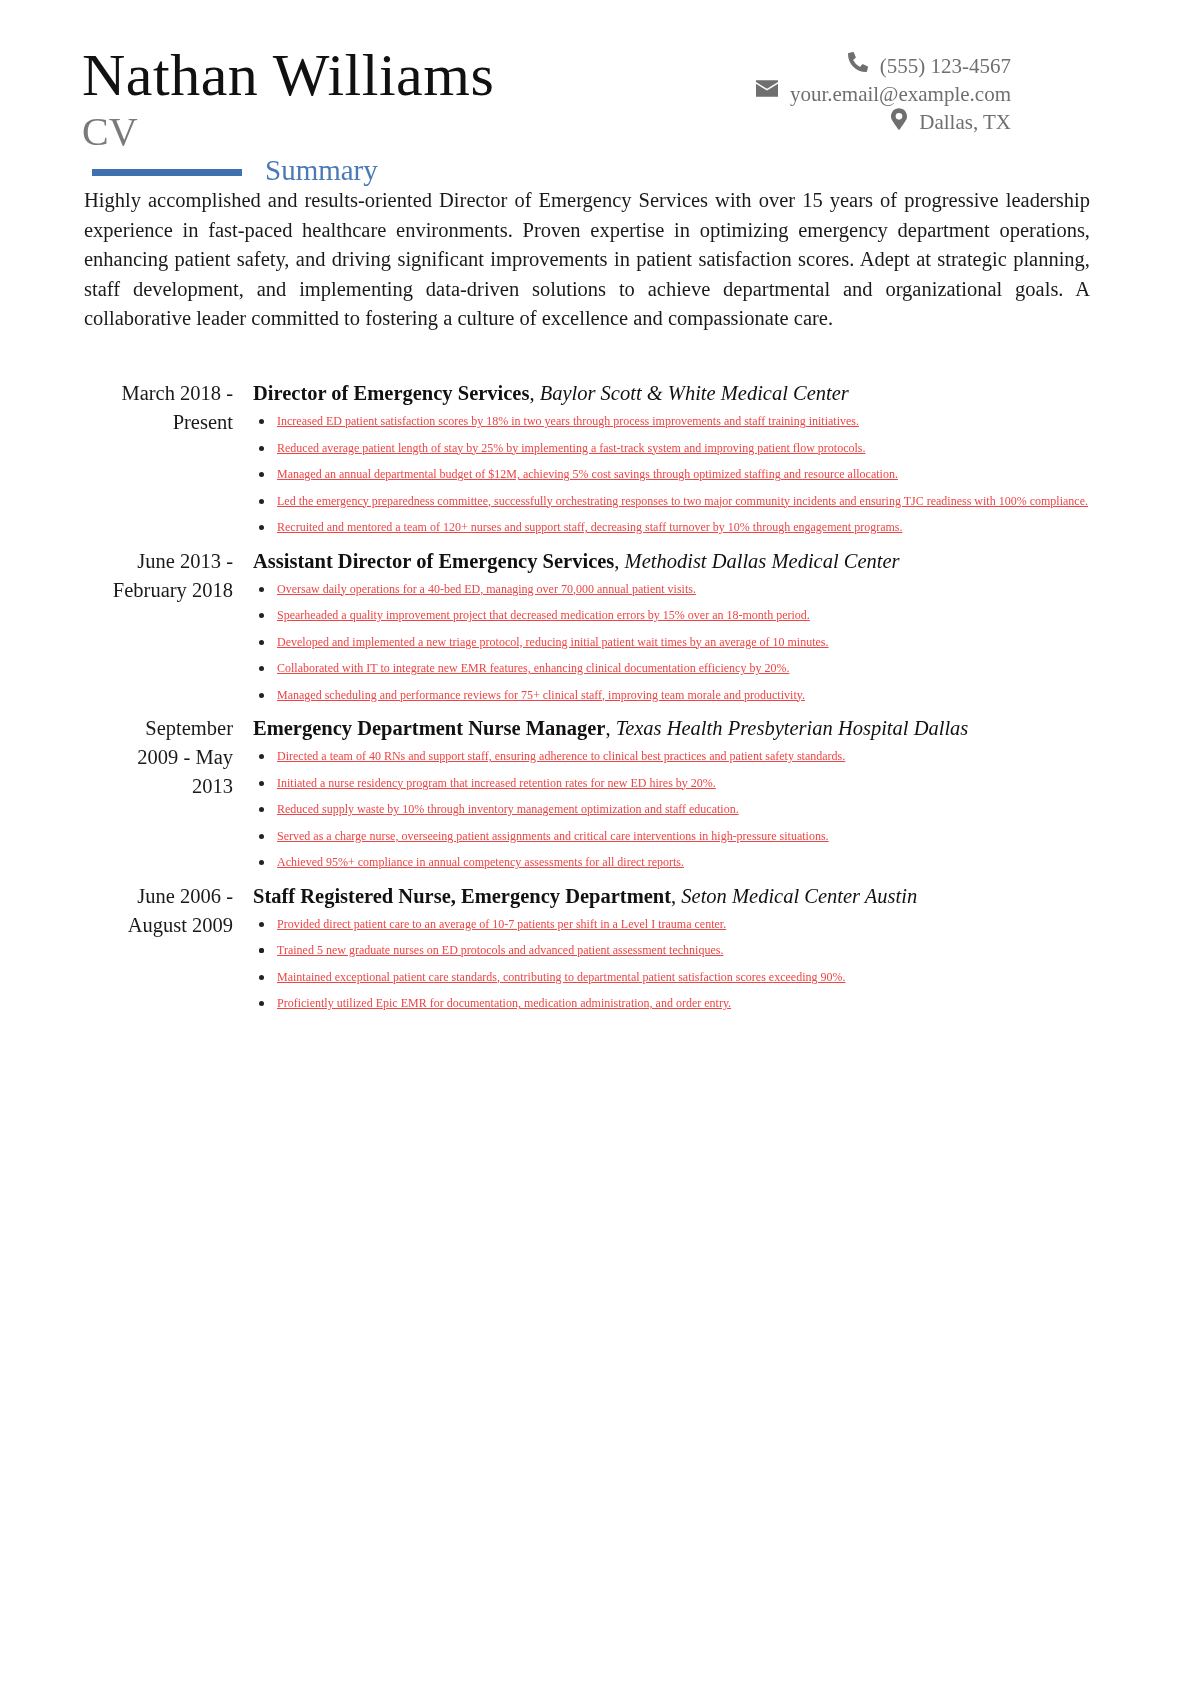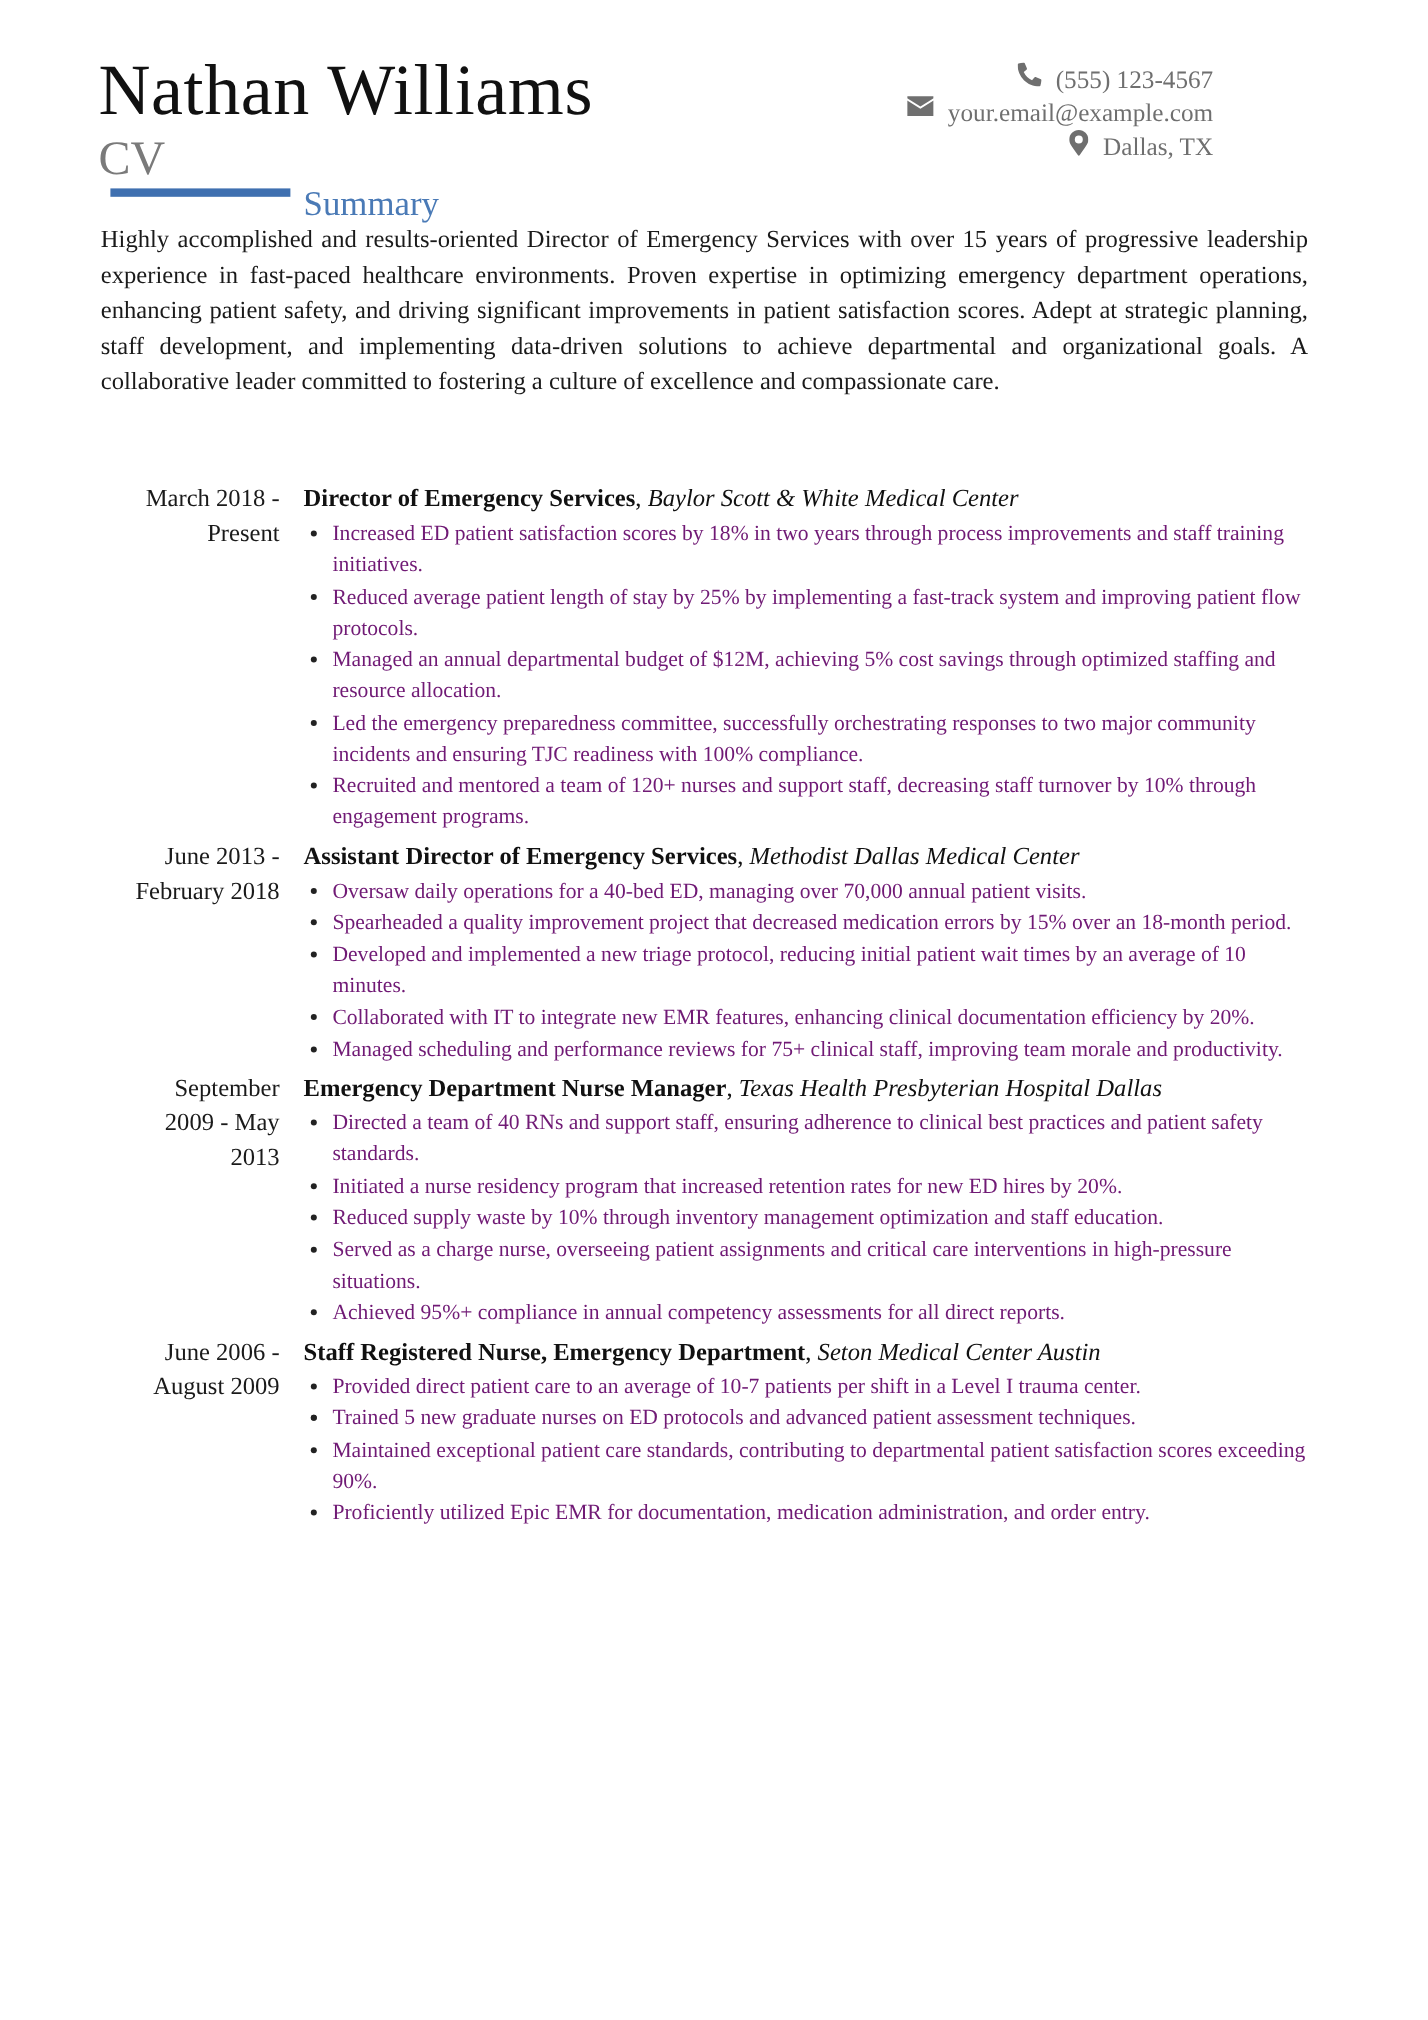--- a/index.html
+++ b/index.html
@@ -24,57 +24,58 @@
   }
   .contact {
     position: absolute; right: 85px; top: 52px; text-align: right;
     font-family: "Liberation Serif", "DejaVu Serif", serif;
     font-size: 21px; line-height: 28px; color: #6f6f6f;
   }
   .contact-row { display: flex; justify-content: flex-end; gap: 12px; white-space: nowrap; }
   .contact-row svg { fill: #6f6f6f; display: block; }
 
   
-  .section-head { position: absolute; left: 92px; height: 34px; display: flex; align-items: flex-start; }
+  .section-head { position: absolute; left: 92px; height: 34px; display: flex; align-items: center; gap: 12px; }
   .section-bar { width: 150px; height: 7px; background: #3f70b0; margin-right: 11px; margin-top: 4px; }
   .section-title {
     font-family: "Liberation Serif", "DejaVu Serif", serif;
     font-size: 29px; line-height: 34px; color: #4a7ab6;
   }
 
   
   .summary-text {
     position: absolute; left: 84px; top: 186px; width: 1006px;
     font-family: "Liberation Serif", "DejaVu Serif", serif;
     font-size: 20.5px; line-height: 29.5px; color: #1a1a1a;
     text-align: justify;
   }
 
   
-  .exp-list { position: absolute; left: 0; top: 402px; width: 1190px; }
+  .exp-list { position: absolute; left: 0; top: 379px; width: 1190px; }
   .job { display: flex; margin-bottom: 6px; }
   .job-date {
     width: 233px; flex: 0 0 233px; text-align: right; padding-right: 20px; box-sizing: content-box;
     font-family: "Liberation Serif", "DejaVu Serif", serif;
     font-size: 20.5px; line-height: 29px; color: #1a1a1a;
     box-sizing: border-box; width: 253px; flex-basis: 253px;
   }
   .job-body { width: 836px; flex: 0 0 836px; }
   .job-head {
     font-family: "Liberation Serif", "DejaVu Serif", serif;
     font-size: 20.5px; line-height: 29px; color: #111;
   }
   .job-title { font-weight: bold; }
   .job-org { font-style: italic; }
   .bullets { list-style: none; margin: 0; padding: 0; }
   .bullets li {
     position: relative; padding-left: 24px;
     font-family: "Liberation Serif", "DejaVu Serif", serif;
-    font-size: 18px; line-height: 26px; color: #701a75;
+    font-size: 12px; line-height: 26px; color: #ef4444;
     margin-bottom: 0.5px;
+    text-decoration: underline;
   }
   .bullets li .dot {
     position: absolute; left: 6px; top: 11px; width: 5px; height: 5px; border-radius: 50%; background: #222;
   }
 </style>
 </head>
 <body>
 
 <div class="page">
 

